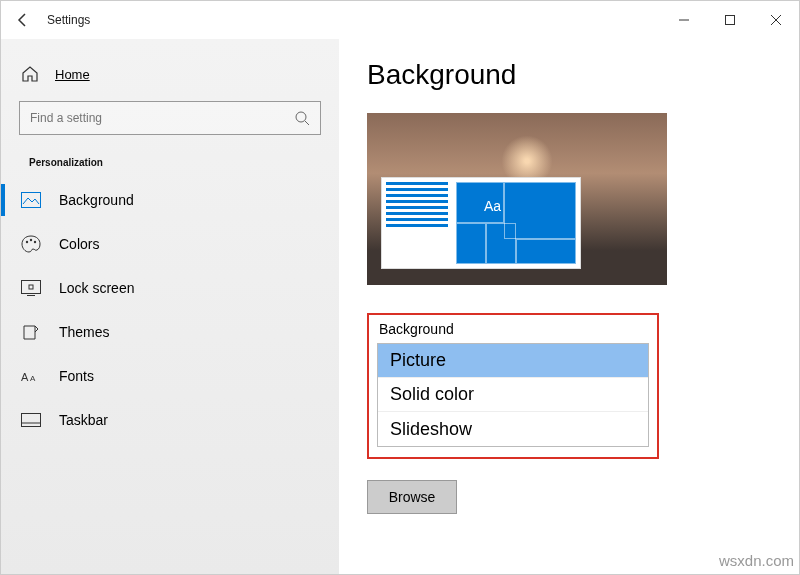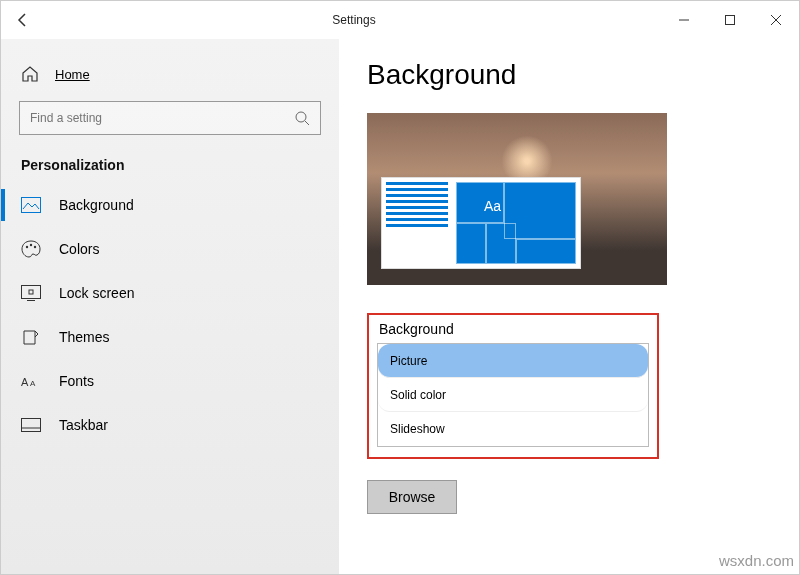--- a/index.html
+++ b/index.html
@@ -1,34 +1,34 @@
 <!DOCTYPE html>
 <html><head>
 <meta charset="utf-8">
 <style>
   * { box-sizing: border-box; margin: 0; padding: 0; font-family: "Segoe UI", sans-serif; }
   body { width: 800px; height: 575px; background: #fff; position: relative; overflow: hidden; }
   .window { width: 800px; height: 575px; border: 1px solid #ccc; display: flex; flex-direction: column; }
 
   
-  .titlebar { height: 38px; display: flex; align-items: center; padding-left: 8px; font-size: 12px; color: #222; text-align: center; }
+  .titlebar { height: 38px; display: flex; align-items: center; padding-left: 8px; font-size: 12px; color: #222; }
   .titlebar .back { width: 28px; display:flex; align-items:center; justify-content:center; margin-right: 10px; cursor: pointer; }
   .titlebar .title { flex: 1; }
   .winctrls { display: flex; }
   .winbtn { width: 46px; height: 38px; display:flex; align-items:center; justify-content:center; cursor: pointer; font-size: 12px; color:#333; }
 
   .body { flex:1; display:flex; min-height:0; }
 
   
   .sidebar { width: 338px; background: linear-gradient(180deg,#f3f3f3,#eaeaea); padding-top: 20px; display:flex; flex-direction:column; position:relative; }
   .home-row { display:flex; align-items:center; padding: 6px 20px 18px 20px; font-size: 13px; cursor:pointer;text-decoration:underline; }
   .home-row svg { margin-right: 16px; }
   .searchbox { margin: 0 18px 22px 18px; height: 34px; border:1px solid #999; display:flex; align-items:center; padding: 0 10px; background: rgba(255,255,255,0.3); }
   .searchbox input { flex:1; border:none; background:transparent; font-size: 12px; outline:none; color:#666; }
-  .section-title { padding: 0 20px 10px 20px; font-size: 14px; font-weight:600; color:#111; }
+  .section-title { padding: 0 20px 10px 28px; font-size: 10px; font-weight:600; color:#111; }
   .nav { display:flex; flex-direction:column; }
   .nav-item { display:flex; align-items:center; height: 44px; padding-left: 20px; font-size:14px; cursor:pointer; position:relative; }
   .nav-item svg { margin-right: 18px; flex:0 0 20px; }
   .nav-item.active::before { content:""; position:absolute; left:0; top:6px; bottom:6px; width:4px; background:#0078d4; }
 
   
   .main { flex:1; padding: 20px 28px; overflow:hidden; position:relative; }
   .main h1 { font-size: 28px; font-weight: 400; margin-bottom: 22px; }
 
   
@@ -39,21 +39,21 @@
   .deskwin .left .bar { height:3px; background:#0078d4; margin-bottom:3px; }
   .deskwin .tiles { flex:1; background:#0078d4; margin:4px; position:relative; }
   .tiles .aa { position:absolute; top:16px; left:28px; color:#fff; font-size:14px; }
   .tiles .grid { position:absolute; inset:0; }
   .tiles .grid div { position:absolute; border:1px solid rgba(255,255,255,0.5); }
 
   
   .highlight { border:2px solid #d93025; padding: 6px 8px 10px 8px; width: 292px; margin-top: 28px; }
   .highlight .label { font-size: 14px; margin-bottom: 6px; padding-left: 2px; }
   .dropdown { border:1px solid #bbb; background:#fff; }
-  .dd-item { height: 34px; display:flex; align-items:center; padding-left: 12px; font-size:12px; cursor:pointer; border-bottom:1px solid #eee;border-radius:12px; }
+  .dd-item { height: 34px; display:flex; align-items:center; padding-left: 12px; font-size:18px; cursor:pointer; border-bottom:1px solid #eee; }
   .dd-item:last-child { border-bottom:none; }
   .dd-item.selected { background:#8ebef0; }
 
   .browse { margin-top: 21px; width: 90px; height: 34px; border:1px solid #999; background:#ccc; font-size:14px; cursor:pointer; display:flex; align-items:center; justify-content:center; }
 
   .watermark { position:absolute; right:6px; bottom:6px; font-size:15px; color:#999; }
 </style>
 </head>
 <body>
 

